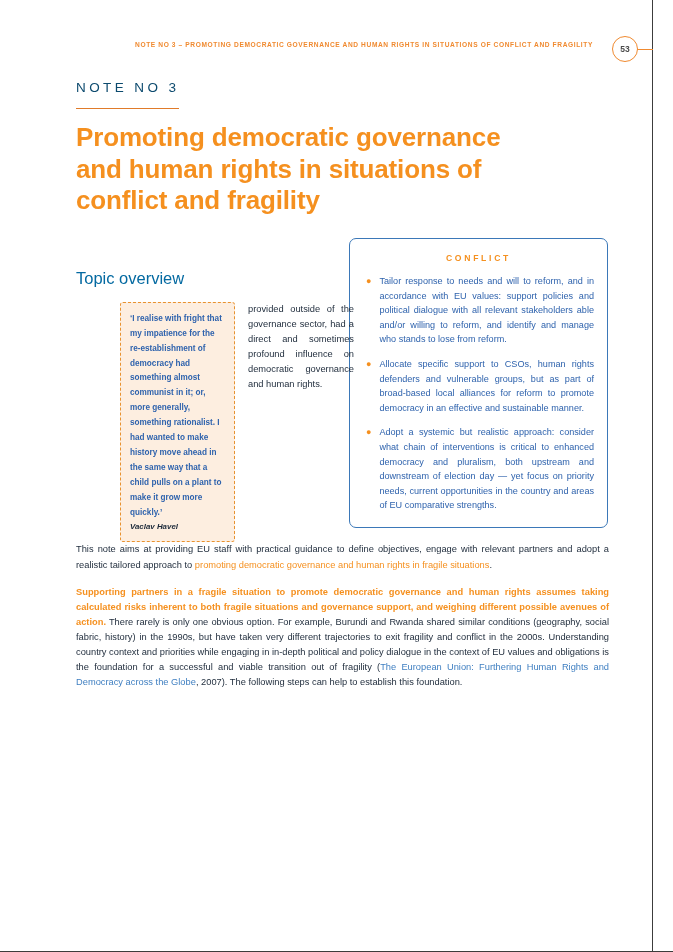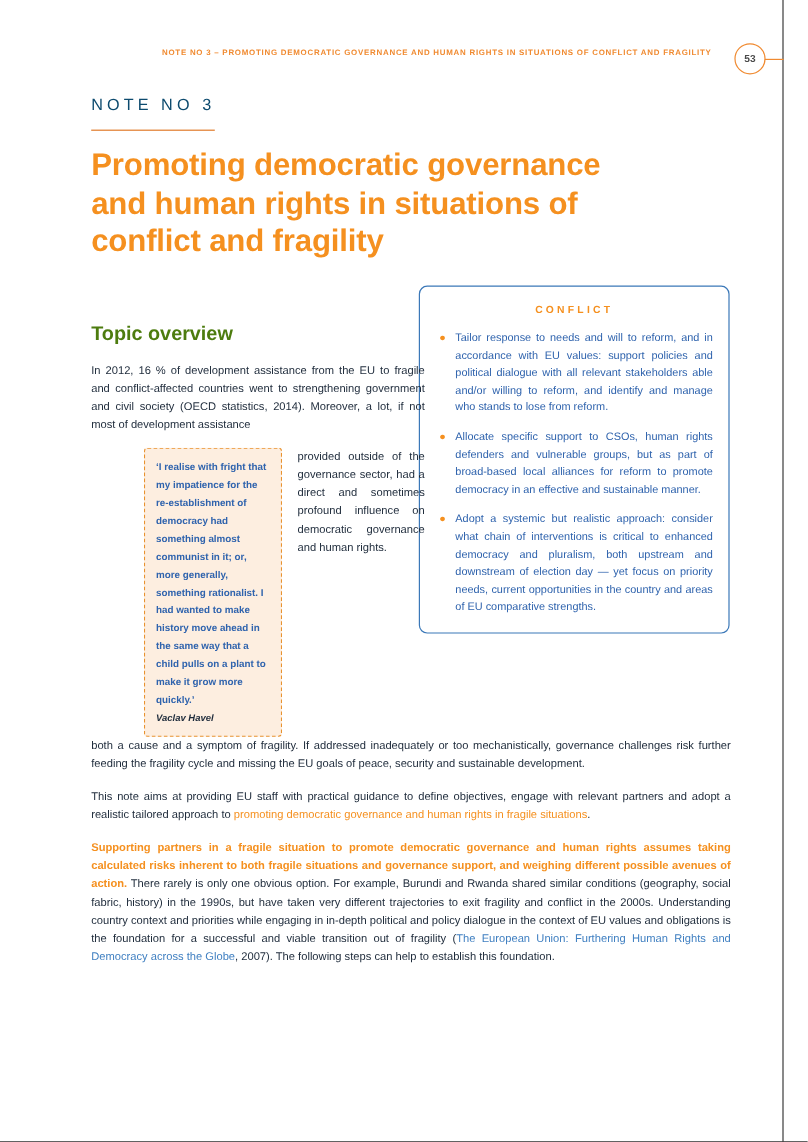--- a/index.html
+++ b/index.html
@@ -108,24 +108,24 @@
     color: #f5901f;
     font-size: 26px;
     font-weight: bold;
     line-height: 1.22;
     letter-spacing: -0.15px;
     width: 430px;
   }
 
   
   .section-heading {
-    color: #4d7c0f;
+    color: #0369a1;
     font-size: 16.5px;
     line-height: 1.2;
-    font-weight: bold;
+    font-weight: normal;
     margin: 0;
   }
   #topic-overview-heading { margin-top: 52px; }
   #key-issues-heading { margin-top: 27px; }
 
   
   .body-text {
     color: #1d2a3a;
     font-size: 9.3px;
     line-height: 15.1px;
@@ -266,38 +266,36 @@
   <div id="content">
 
     <div id="note-label">NOTE NO 3</div>
 
     <h1 id="note-title">Promoting democratic governance and human rights in situations of conflict and fragility</h1>
 
     <h2 id="topic-overview-heading" class="section-heading">Topic overview</h2>
 
     <div id="intro-zone">
 
-      <p id="intro-lead" class="body-text">In 2012, 16 % of development assistance from the EU to fragile and conflict-affected countries went to strengthening government and civil society (OECD statistics, 2014). Moreover, a lot, if not most of development assistance</p>
 
       <div id="intro-float-wrap">
 
         <div id="quote-box">
           <p id="quote-text">‘I realise with fright that my impatience for the re-establishment of democracy had something almost communist in it; or, more generally, something rationalist. I had wanted to make history move ahead in the same way that a child pulls on a plant to make it grow more quickly.’</p>
           <p id="quote-attribution">Vaclav Havel</p>
         </div>
 
         <p id="intro-col-para1" class="body-text intro-col-text">provided outside of the governance sector, had a direct and sometimes profound influence on democratic governance and human rights.</p>
 
 
       </div>
     </div>
 
     <div id="after-boxes">
 
-      <p id="para-fragility" class="body-text">both a cause and a symptom of fragility. If addressed inadequately or too mechanistically, governance challenges risk further feeding the fragility cycle and missing the EU goals of peace, security and sustainable development.</p>
 
       <p id="para-note-aims" class="body-text"><span>This note aims at providing EU staff with practical guidance to define objectives, engage with relevant partners and adopt a realistic tailored approach to </span><span class="accent-orange">promoting democratic governance and human rights in fragile situations</span><span>.</span></p>
 
 
       <p id="para-key-1" class="body-text"><span class="accent-orange-bold">Supporting partners in a fragile situation to promote democratic governance and human rights assumes taking calculated risks inherent to both fragile situations and governance support, and weighing different possible avenues of action.</span><span> There rarely is only one obvious option. For example, Burundi and Rwanda shared similar conditions (geography, social fabric, history) in the 1990s, but have taken very different trajectories to exit fragility and conflict in the 2000s. Understanding country context and priorities while engaging in in-depth political and policy dialogue in the context of EU values and obligations is the foundation for a successful and viable transition out of fragility (</span><span class="link-blue">The European Union: Furthering Human Rights and Democracy across the Globe</span><span>, 2007). The following steps can help to establish this foundation.</span></p>
 
     </div>
   </div>
 </div>
 

